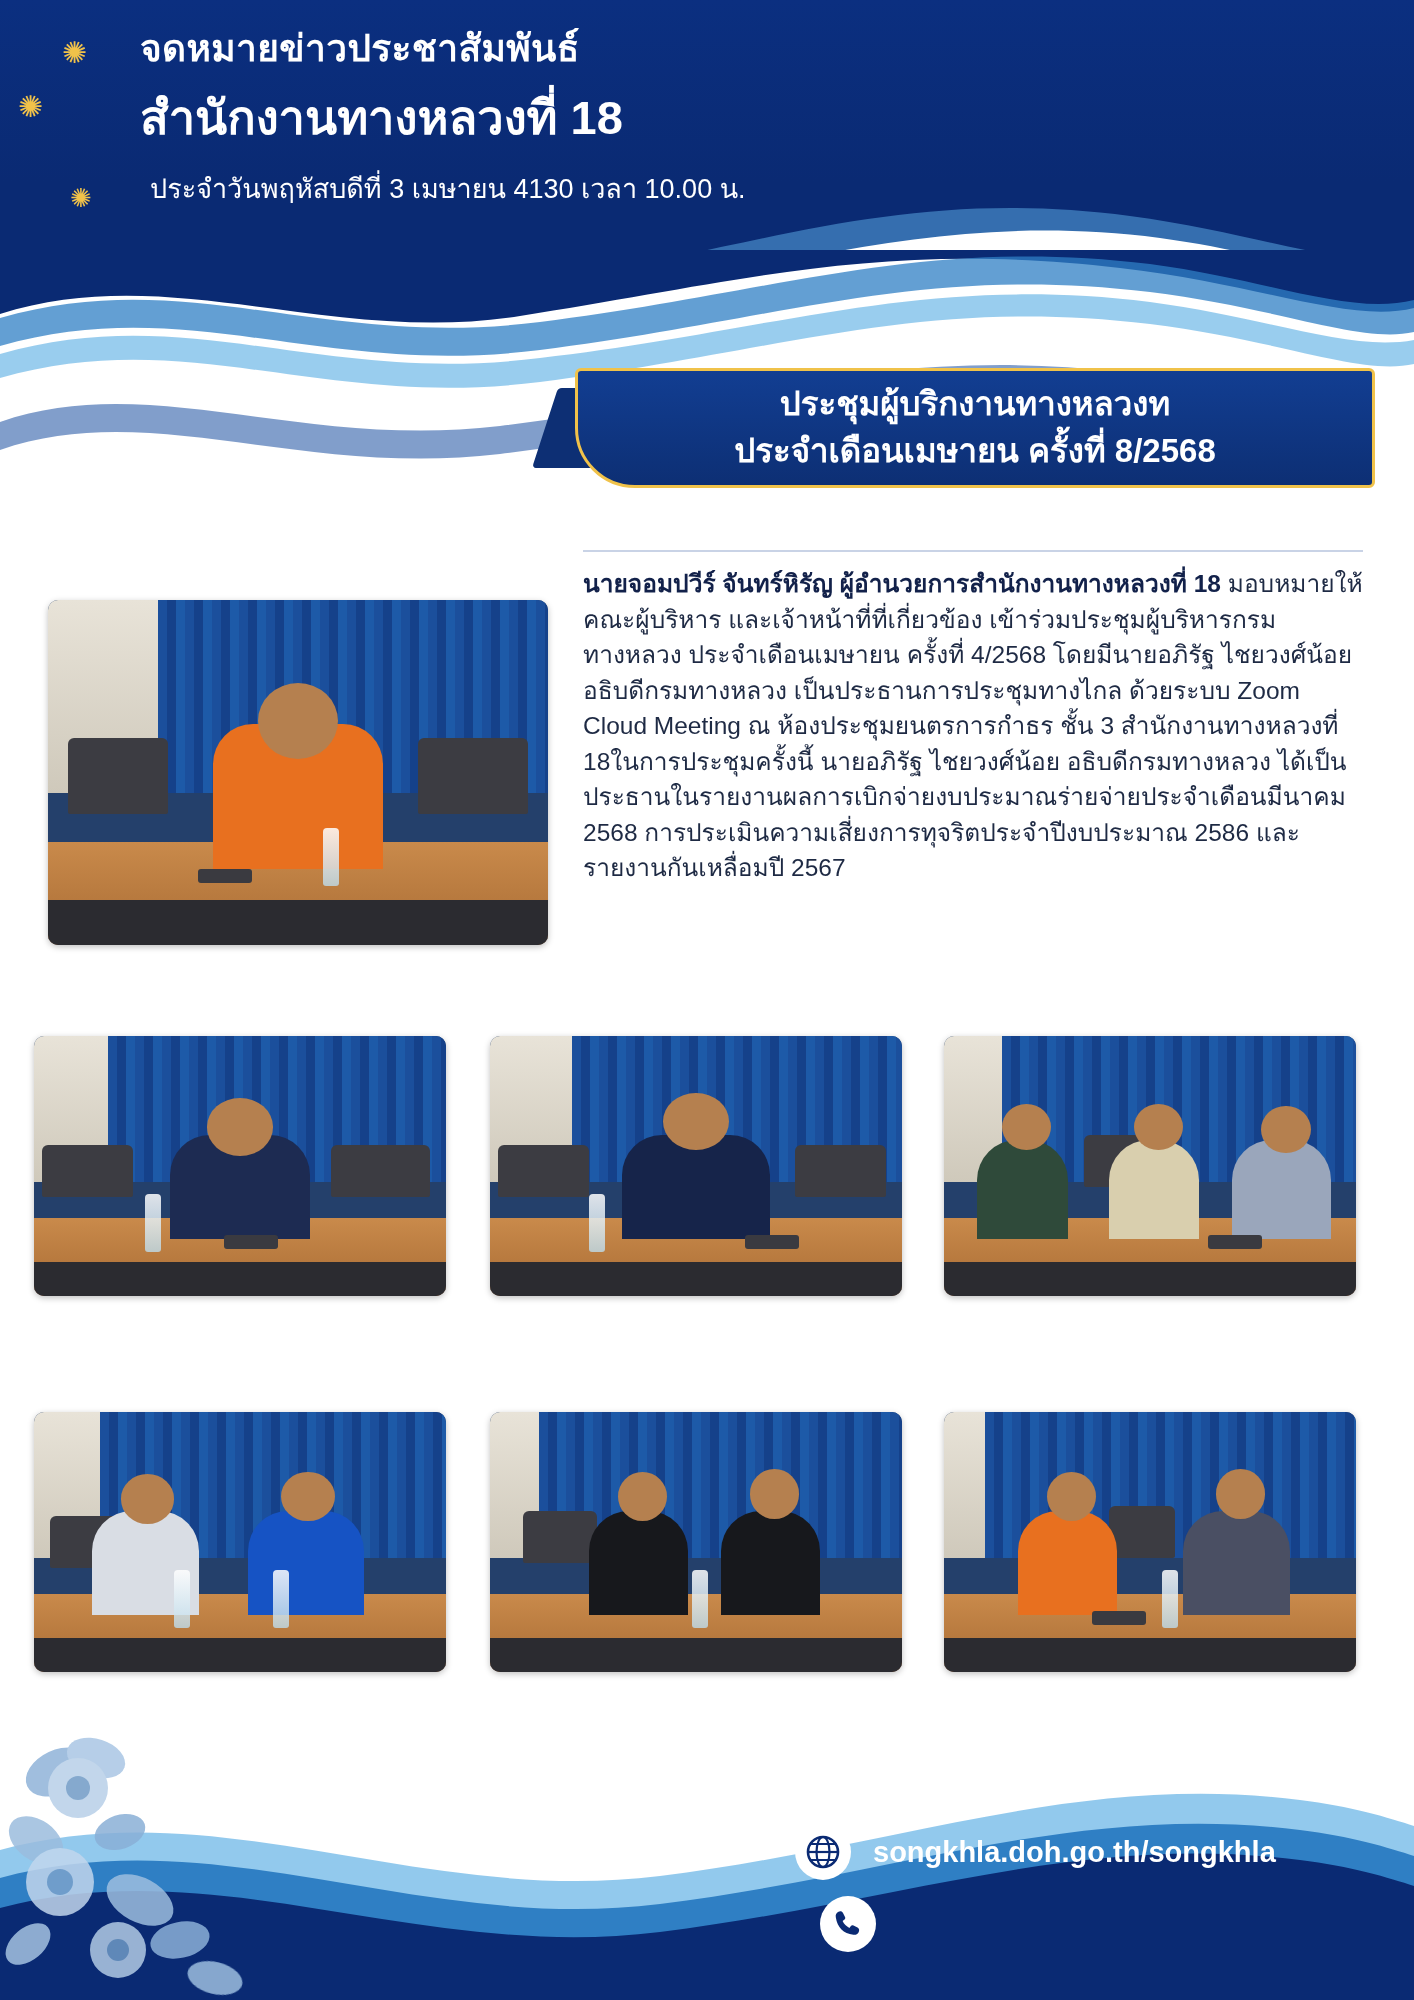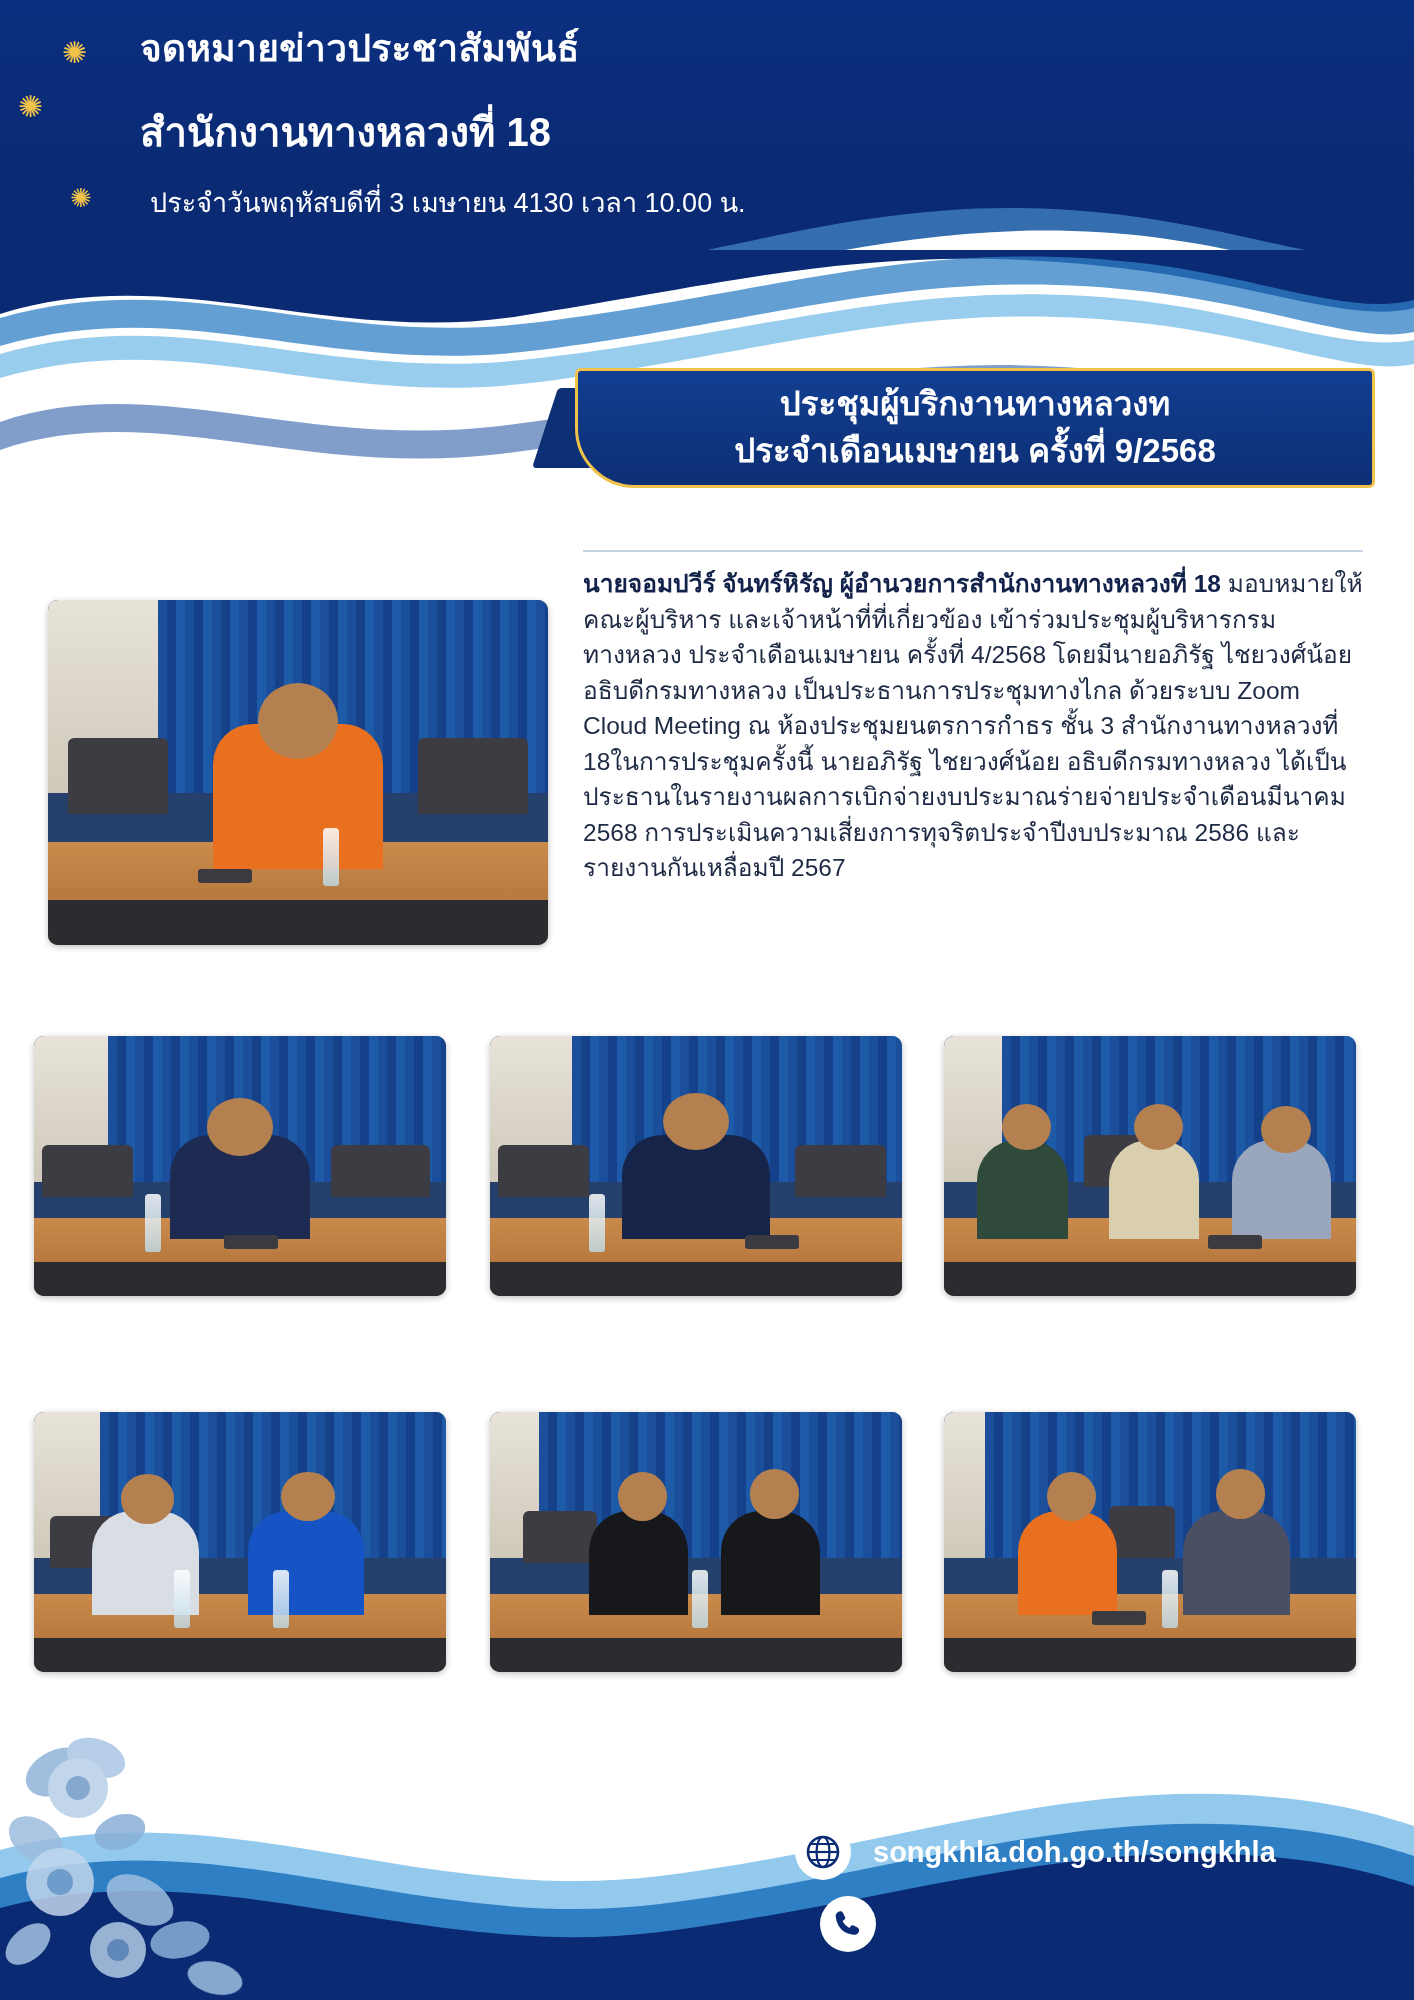--- a/index.html
+++ b/index.html
@@ -40,24 +40,24 @@
   }
   .hdr-line1 {
     color: #ffffff;
     font-size: 37px;
     font-weight: bold;
     letter-spacing: .4px;
     line-height: 54px;
   }
   .hdr-line2 {
     color: #ffffff;
-    font-size: 40px;
+    font-size: 47px;
     font-weight: bold;
     line-height: 80px;
-    margin-top: 16px;
+    margin-top: 2px;
   }
   .hdr-line3 {
     color: #ffffff;
     font-size: 27px;
     line-height: 42px;
     margin-top: 10px;
     margin-left: 10px;
   }
   .orn {
     position: absolute;
@@ -282,21 +282,21 @@
   <svg class="deco-waves" viewBox="0 0 1414 310" preserveAspectRatio="none">
     <path d="M0,64 C170,10 330,96 520,66 C740,32 880,-10 1120,18 C1260,34 1350,74 1414,58 L1414,0 L0,0 Z" fill="#0a2a73"></path>
     <path d="M0,96 C190,42 320,128 540,100 C780,70 920,14 1150,42 C1280,58 1360,94 1414,82 L1414,50 C1350,66 1270,30 1150,14 C920,-14 780,42 540,72 C320,100 190,14 0,68 Z" fill="#2f7fc4" opacity="0.75"></path>
     <path d="M0,128 C190,74 320,160 540,132 C780,102 920,46 1150,74 C1280,90 1360,126 1414,114 L1414,90 C1350,102 1270,68 1150,52 C920,24 780,80 540,108 C320,136 190,50 0,104 Z" fill="#7fc0ea" opacity="0.8"></path>
     <path d="M0,172 C150,120 300,200 500,176 C720,150 900,96 1120,122 L1120,150 C900,124 720,178 500,204 C300,228 150,148 0,200 Z" fill="#1a4fa0" opacity="0.55"></path>
   </svg>
 
   <div class="banner-ribbon"></div>
   <div class="banner">
     <div class="banner-l1">ประชุมผู้บริกงานทางหลวงท</div>
-    <div class="banner-l2">ประจำเดือนเมษายน ครั้งที่ 9/2568</div>
+    <div class="banner-l2">ประจำเดือนเมษายน ครั้งที่ 8/2568</div>
   </div>
 
   <div class="article-rule"></div>
   <div class="article">
     <p><span class="lead">นายจอมปวีร์ จันทร์หิรัญ ผู้อำนวยการสำนักงานทางหลวงที่ 18</span><span> มอบหมายให้คณะผู้บริหาร และเจ้าหน้าที่ที่เกี่ยวข้อง เข้าร่วมประชุมผู้บริหารกรมทางหลวง ประจำเดือนเมษายน ครั้งที่ 4/2568 โดยมีนายอภิรัฐ ไชยวงศ์น้อย อธิบดีกรมทางหลวง เป็นประธานการประชุมทางไกล ด้วยระบบ Zoom Cloud Meeting ณ ห้องประชุมยนตรการกำธร ชั้น 3 สำนักงานทางหลวงที่ 18ในการประชุมครั้งนี้ นายอภิรัฐ ไชยวงศ์น้อย อธิบดีกรมทางหลวง ได้เป็นประธานในรายงานผลการเบิกจ่ายงบประมาณร่ายจ่ายประจำเดือนมีนาคม 2568 การประเมินความเสี่ยงการทุจริตประจำปีงบประมาณ 2586 และรายงานกันเหลื่อมปี 2567</span></p>
   </div>
 
   <div class="photo p-main">
     <div class="ph">
       <div class="wall"></div>

